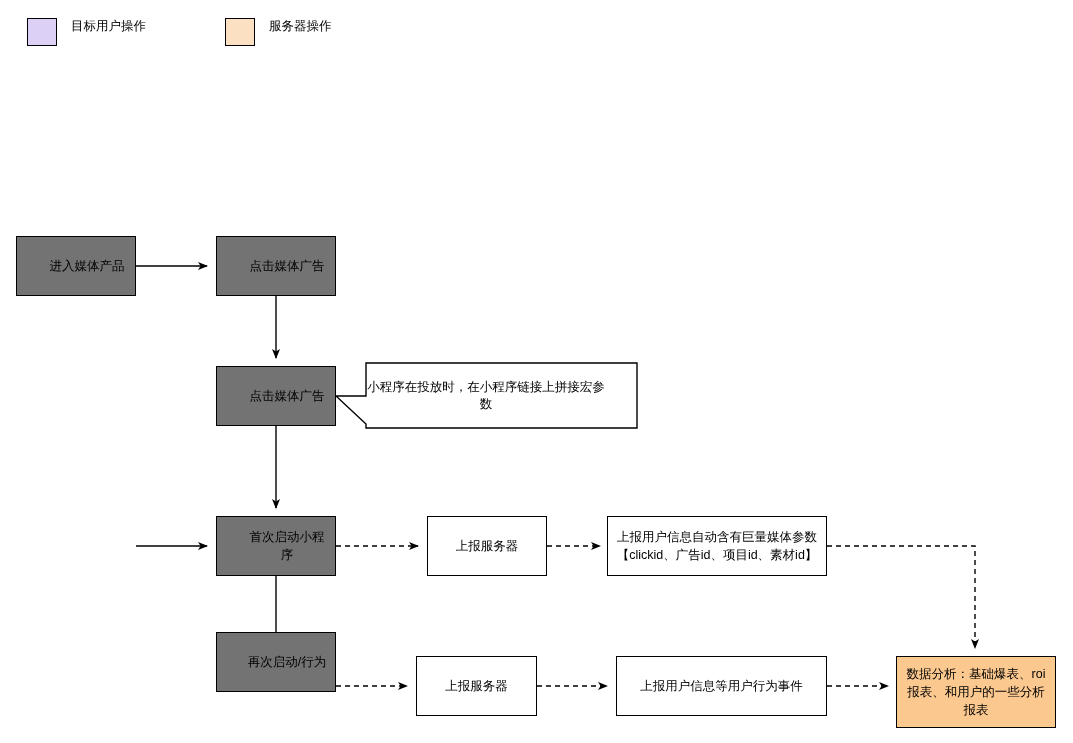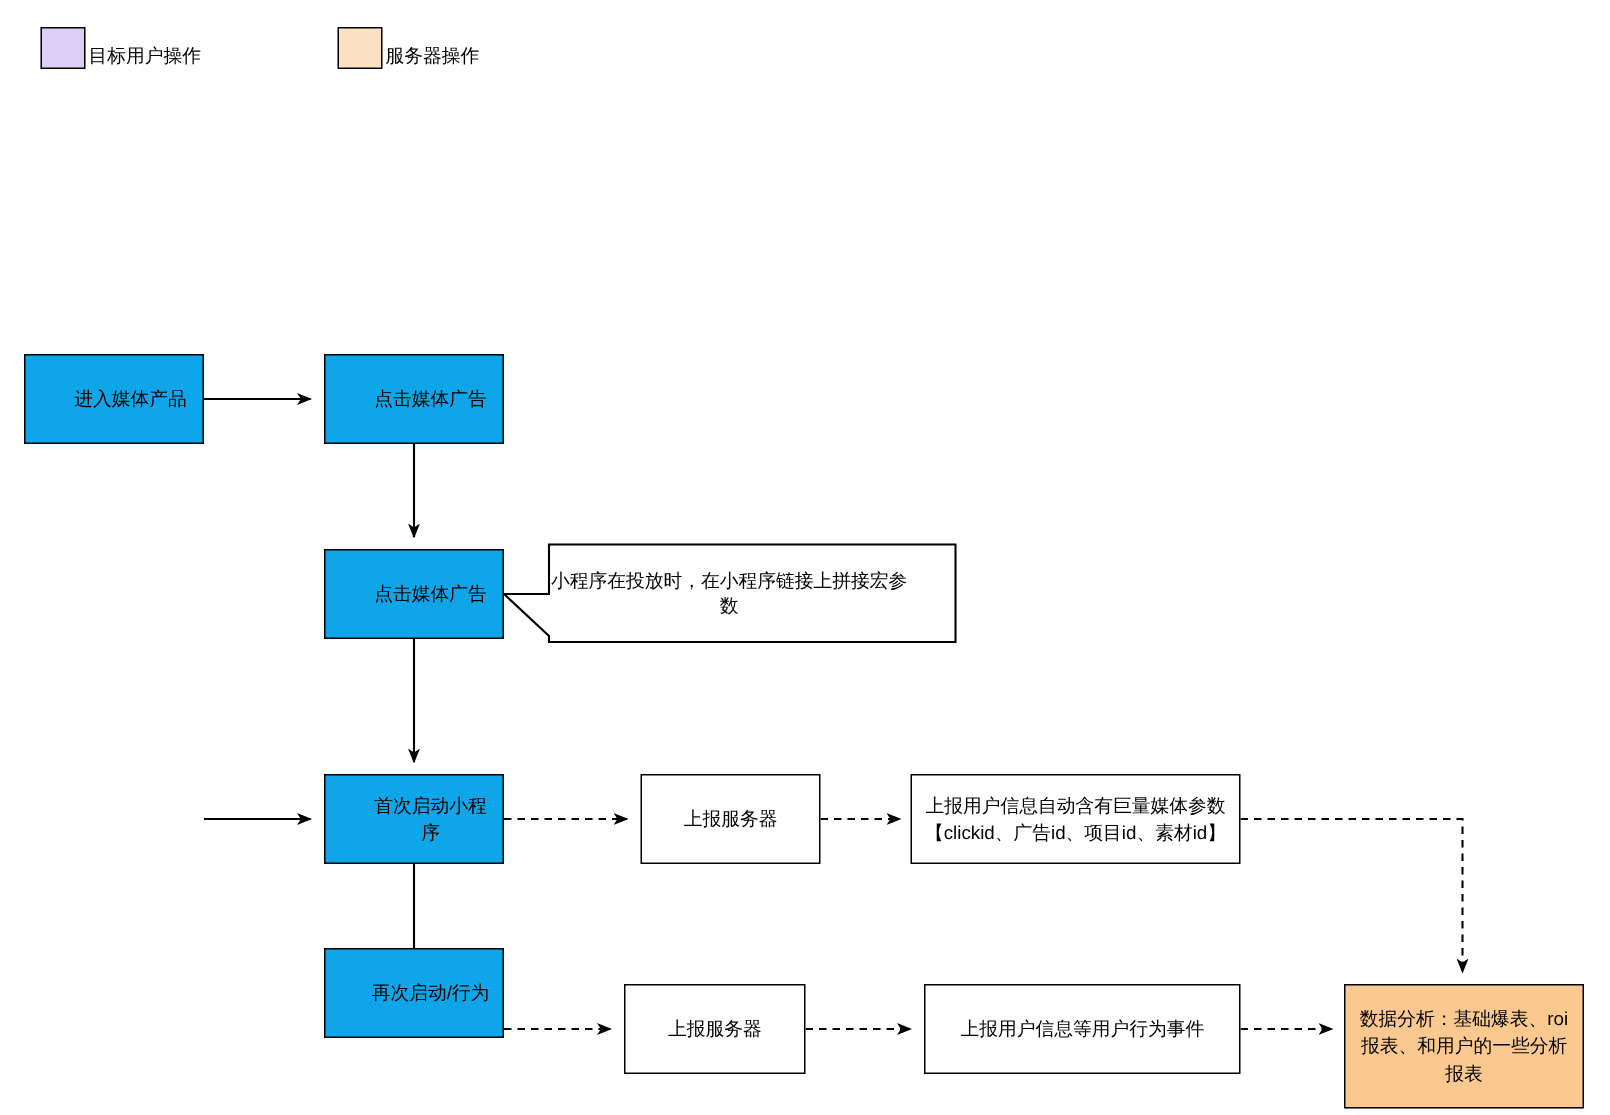--- a/index.html
+++ b/index.html
@@ -37,29 +37,30 @@
     align-items: center;
     justify-content: center;
     text-align: center;
     font-size: 12.5px;
     line-height: 1.45;
     color: #000000;
     padding: 2px 6px;
     white-space: pre-line;
     z-index: 2;
   }
-  .node.user   { background: #0ea5e9; padding-left: 28px; }
+  .node.user   { background: #737373; padding-left: 28px; }
   .node.server { background: #fbc98f; }
   .node.plain  { background: #ffffff; }
 
   .legend-item {
     position: absolute;
     display: flex;
-    align-items: flex-end;
+    align-items: flex-start;
     z-index: 3;
+    gap: 12px;
   }
   .legend-swatch {
     box-sizing: border-box;
     width: 30px;
     height: 28px;
     border: 1px solid #000000;
   }
   .legend-swatch.user   { background: #ddd0f7; }
   .legend-swatch.server { background: #fce0c2; }
   .legend-label {
@@ -151,15 +152,15 @@
 
   <div class="node plain" style="left:607px; top:516px; width:220px; height:60px;">上报用户信息自动含有巨量媒体参数
 【clickid、广告id、项目id、素材id】</div>
 
   <div class="node user" style="left:216px; top:632px; width:120px; height:60px;">再次启动/行为</div>
 
   <div class="node plain" style="left:416px; top:656px; width:121px; height:60px;">上报服务器</div>
 
   <div class="node plain" style="left:616px; top:656px; width:211px; height:60px;">上报用户信息等用户行为事件</div>
 
-  <div class="node server" style="left:896px; top:656px; width:160px; height:83px; padding:2px 8px;">数据分析：基础爆表、roi报表、和用户的一些分析报表</div>
+  <div class="node server" style="left:896px; top:656px; width:160px; height:72px; padding:2px 8px;">数据分析：基础爆表、roi报表、和用户的一些分析报表</div>
 
 </div>
 
 </body></html>

